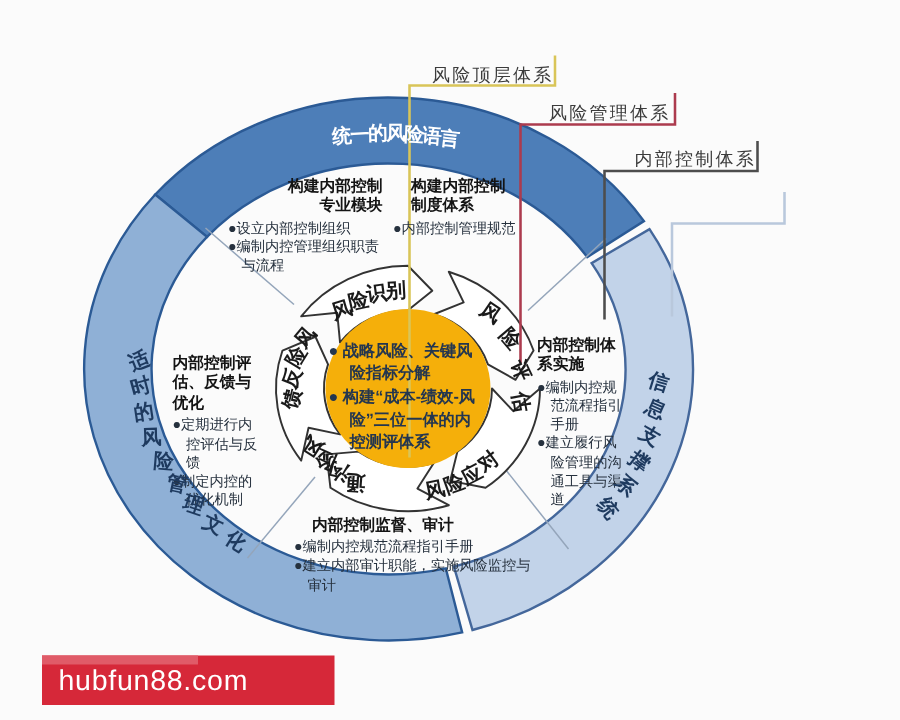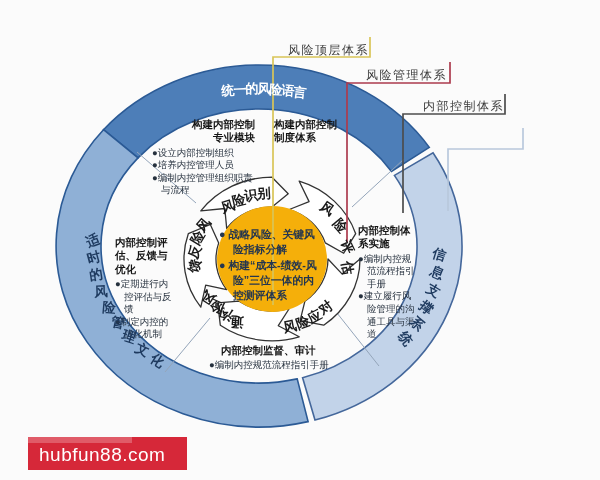--- a/index.html
+++ b/index.html
@@ -62,29 +62,29 @@
 
     <div class="callout-label" style="left:288px;top:42px;">风险顶层体系</div>
     <div class="callout-label" style="left:366px;top:67px;text-align:right;">风险管理体系</div>
     <div class="callout-label" style="left:423px;top:98px;">内部控制体系</div>
 
     <div class="block" style="left:152px;top:118px;width:103px;">
       <div class="t ta-right">构建内部控制
 专业模块</div>
       <div class="items">
           <div class="bullet">●设立内部控制组织</div>
-          <div class="bullet">●培养内控管理人员</div>
           <div class="bullet">●编制内控管理组织职责与流程</div>
         </div>
     </div>
 
     <div class="block" style="left:262px;top:118px;width:100px;">
       <div class="t pad-l">构建内部控制
 制度体系</div>
       <div class="items">
+          <div class="bullet">●内部控制管理规范</div>
         </div>
     </div>
 
     <div class="block" style="left:358px;top:224px;width:57px;">
       <div class="t">内部控制体
 系实施</div>
       <div class="items">
           <div class="bullet">●编制内控规范流程指引手册</div>
           <div class="bullet">●建立履行风险管理的沟通工具与渠道</div>
         </div>
@@ -93,24 +93,25 @@
     <div class="block" style="left:115px;top:236px;width:58px;">
       <div class="t">内部控制评
 估、反馈与
 优化</div>
       <div class="items">
           <div class="bullet">●定期进行内控评估与反馈</div>
           <div class="bullet">●制定内控的优化机制</div>
         </div>
     </div>
 
-    <div class="block" style="left:196px;top:344px;width:166px;margin-left:13px;">
+    <div class="block" style="left:196px;top:344px;width:166px;">
       <div class="t pad-l">内部控制监督、审计</div>
       <div class="items">
           <div class="bullet">●编制内控规范流程指引手册</div>
+          <div class="bullet">●建立内部审计职能，实施风险监控与审计</div>
         </div>
     </div>
 
     <div class="center-text">
         <div class="c-bullet">● 战略风险、关键风险指标分解</div>
         <div class="c-bullet">● 构建“成本-绩效-风险”三位一体的内控测评体系</div>
       </div>
 
     <div class="arc-label" id="arc-root">
         <div class="arc-label">
@@ -167,17 +168,17 @@
         </div>
         <div class="arc-label">
           <span class="arcch" style="left: 204px; top: 225.2px; font-size: 13.5px; font-weight: 700; color: rgb(26, 26, 26); transform: translate(-50%, -50%) rotate(-49.6deg);">风</span>
           <span class="arcch" style="left: 198.2px; top: 238.3px; font-size: 13.5px; font-weight: 700; color: rgb(26, 26, 26); transform: translate(-50%, -50%) rotate(-58.6deg);">险</span>
           <span class="arcch" style="left: 195.3px; top: 252.2px; font-size: 13.5px; font-weight: 700; color: rgb(26, 26, 26); transform: translate(-50%, -50%) rotate(-67.7deg);">反</span>
           <span class="arcch" style="left: 195.4px; top: 266.4px; font-size: 13.5px; font-weight: 700; color: rgb(26, 26, 26); transform: translate(-50%, -50%) rotate(-76.7deg);">馈</span>
         </div>
       </div>
   </div>
 
-  <div class="wm" style="background: rgb(214, 40, 57);">
+  <div class="wm" style="background: rgb(214, 40, 57); padding-left: 36px;">
     <div class="strip"></div>
     <div class="txt">hubfun88.com</div>
   </div>
 </div>
 
 </body></html>

